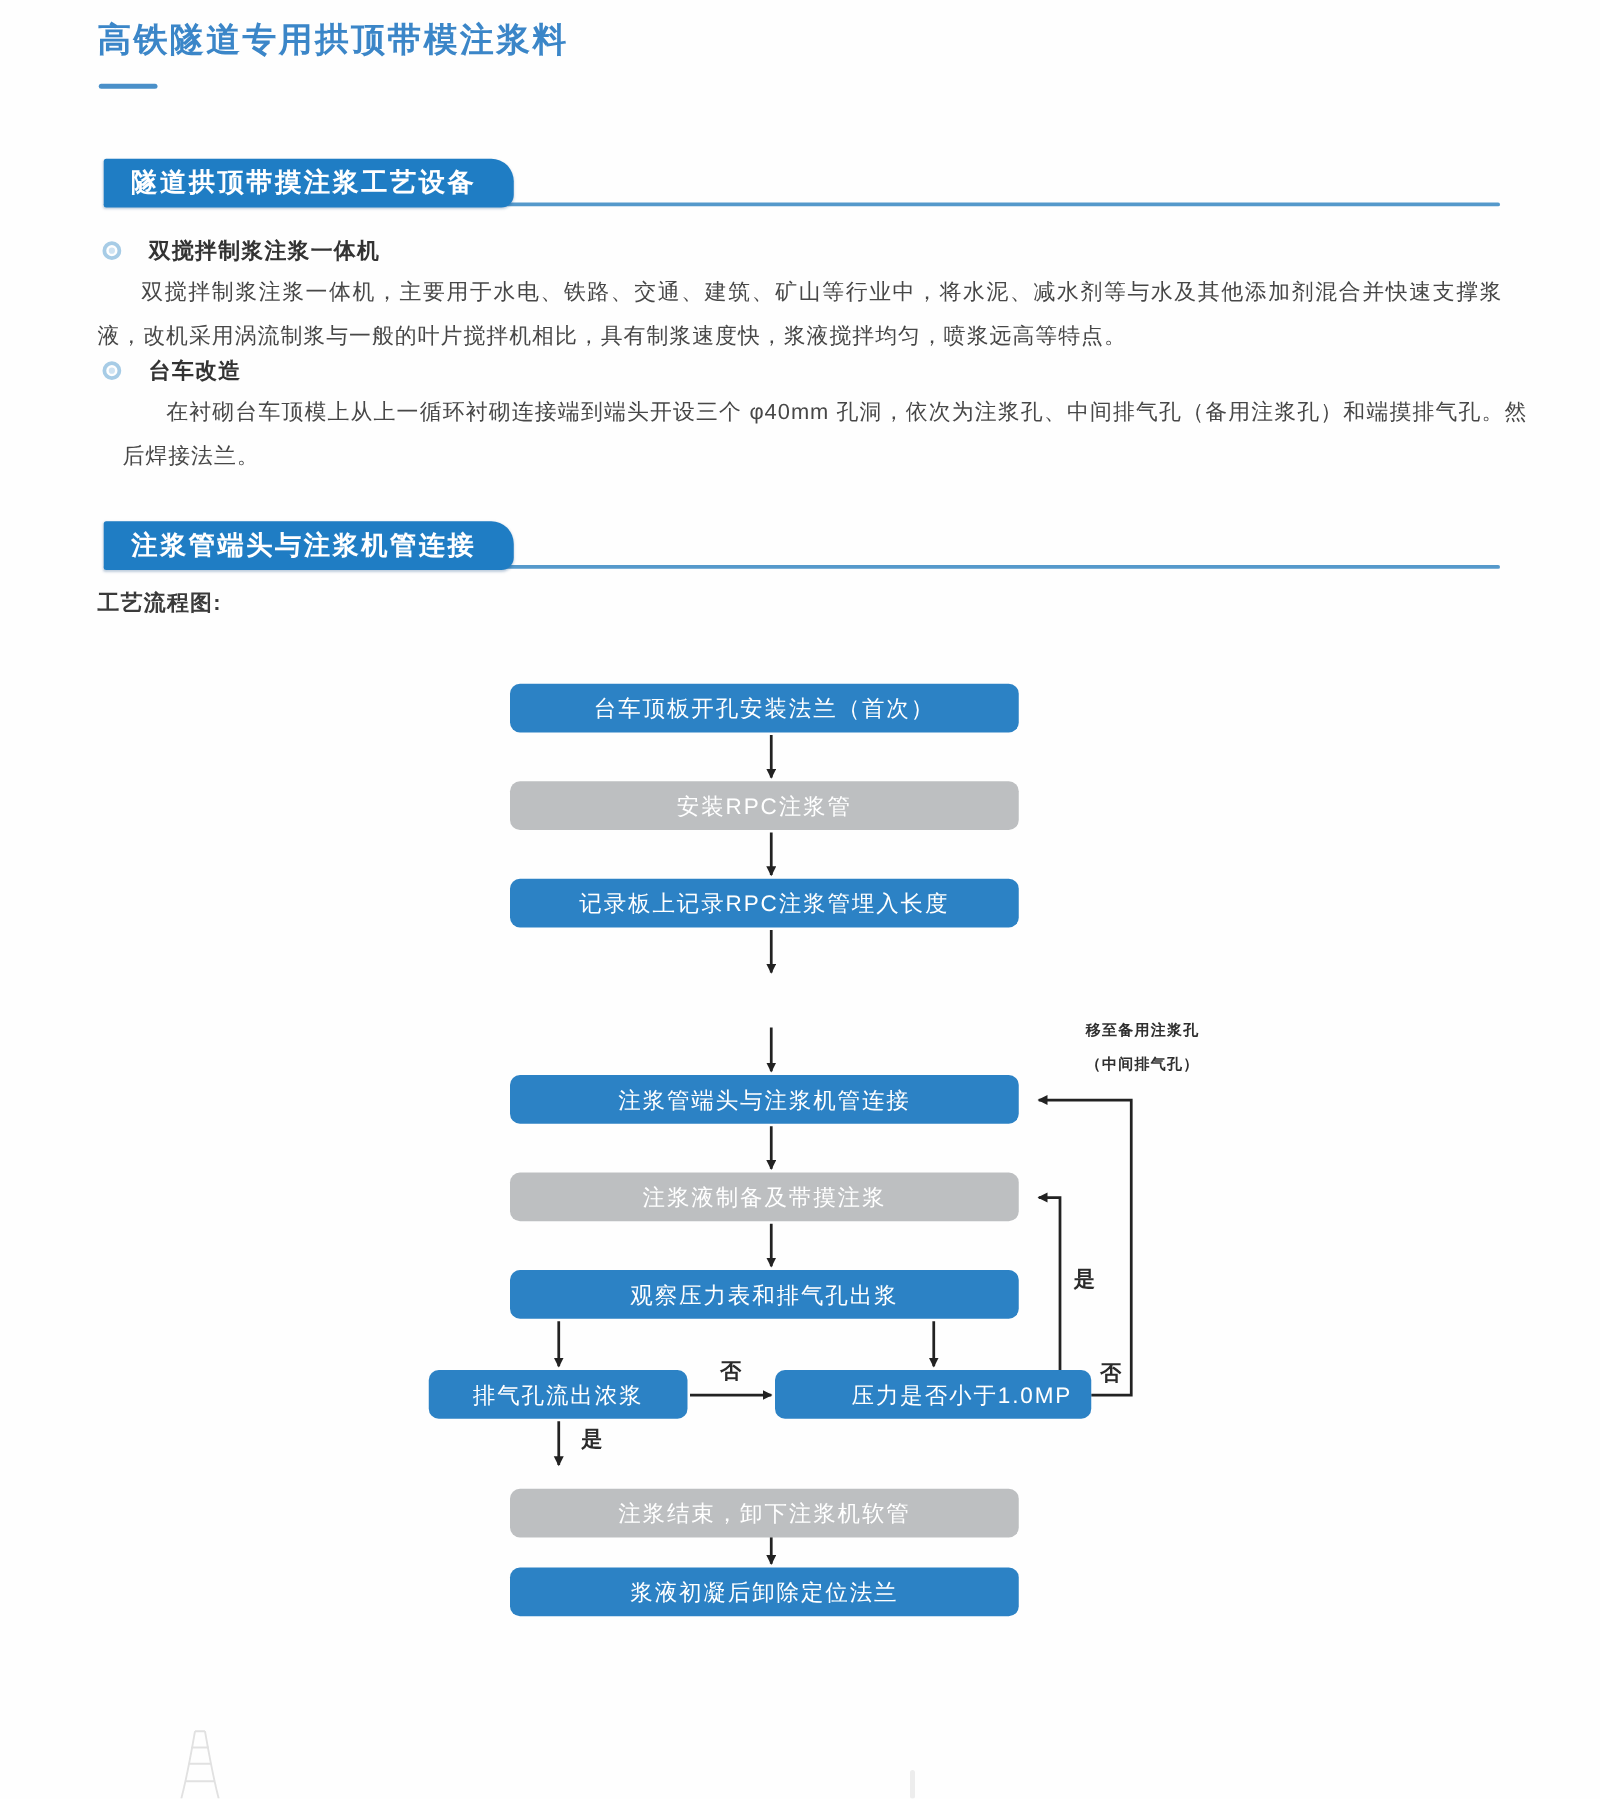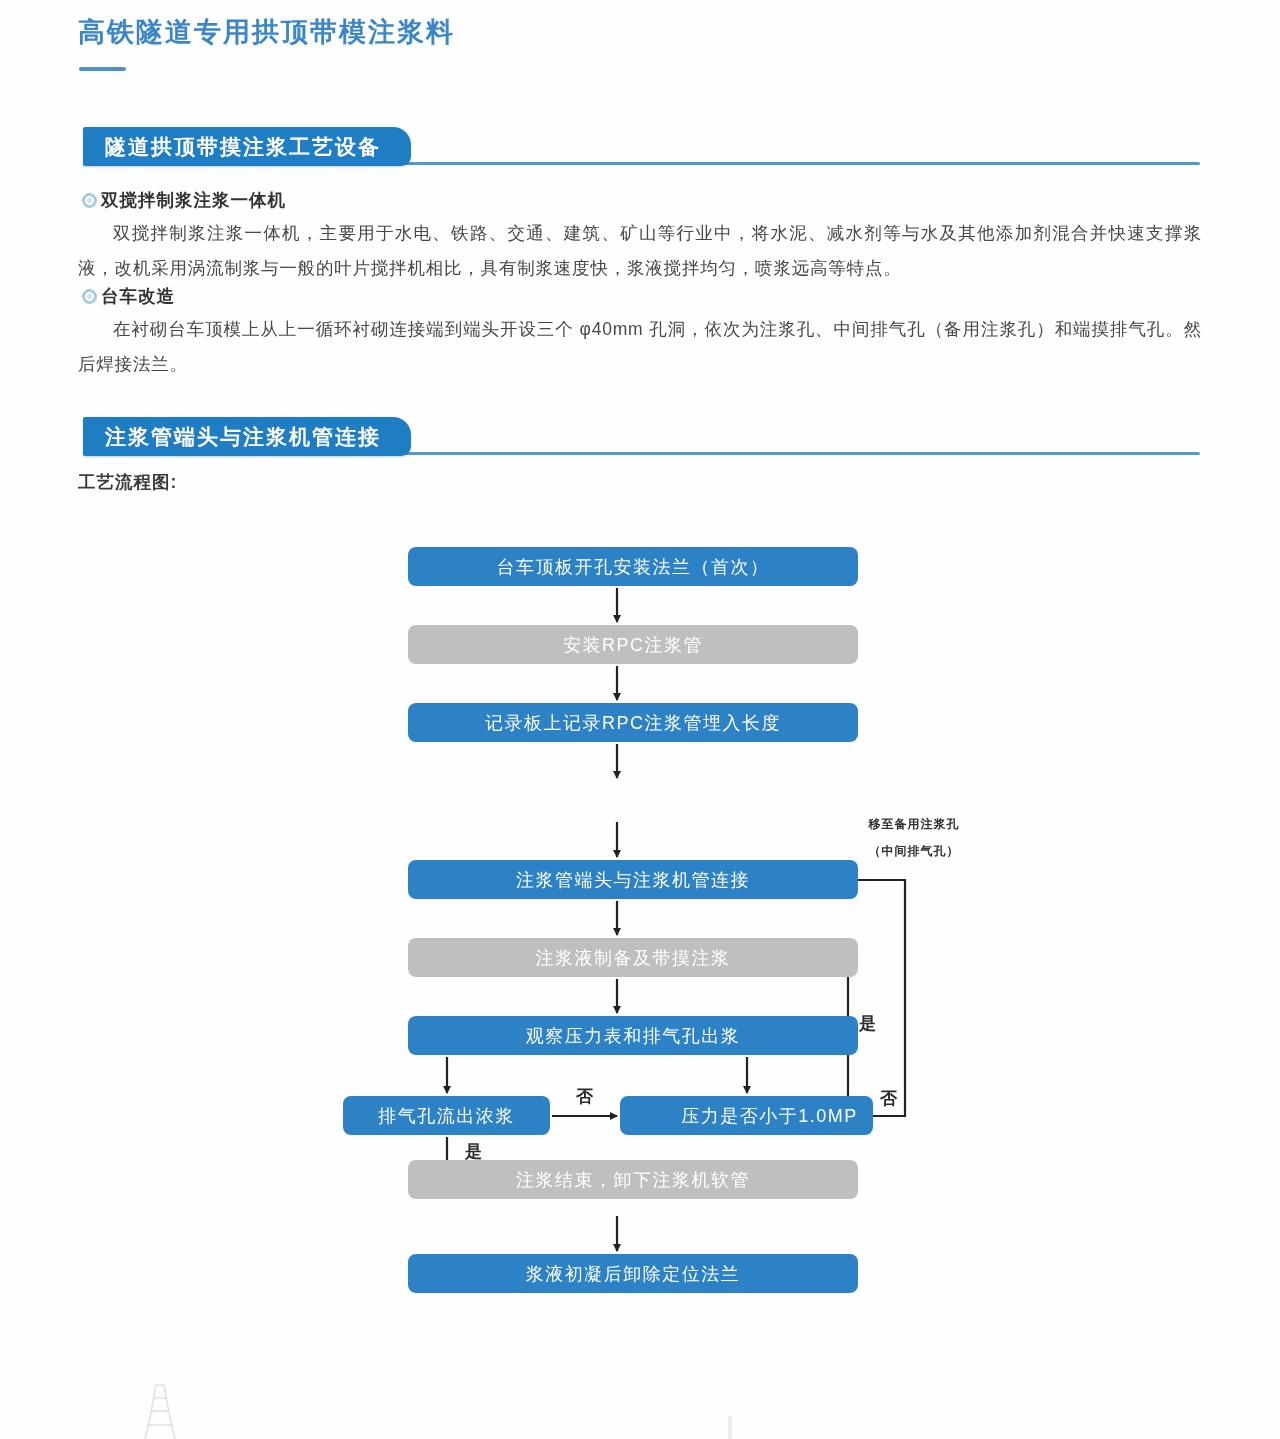--- a/index.html
+++ b/index.html
@@ -19,21 +19,21 @@
   .banner-line{
     position:absolute;left:83px;width:1117px;height:3px;background:#5599cb;border-radius:2px;
   }
   .banner-badge{
     position:absolute;left:83px;height:39px;background:#1f7dc4;color:#ffffff;
     font-size:21px;font-weight:bold;letter-spacing:2px;line-height:39px;
     padding:0 30px 0 22px;border-radius:2px 18px 10px 2px;
     box-shadow:0 1px 2px rgba(0,60,120,.25);
   }
   
-  .bullet-row{position:absolute;left:82px;display:flex;align-items:center;gap:4px;text-align:center;}
+  .bullet-row{position:absolute;left:82px;display:flex;align-items:center;gap:22px;text-align:center;}
   .ring-icon{
     width:15px;height:15px;border:3px solid #a7cce6;border-radius:50%;
     box-sizing:border-box;position:relative;background:#ffffff;
   }
   .ring-icon::after{
     content:"";position:absolute;left:2px;top:2px;width:5px;height:5px;border-radius:50%;
     background:#cfe3f2;
   }
   .bullet-heading{font-size:17.5px;font-weight:bold;color:#333333;letter-spacing:1px;}
   .para{
@@ -44,21 +44,21 @@
     position:absolute;left:78px;top:470px;font-size:17.5px;font-weight:bold;color:#3a3a3a;letter-spacing:1px;
   }
   
   .fbox{
     position:absolute;height:39px;border-radius:8px;color:#ffffff;font-size:18px;
     display:flex;align-items:center;justify-content:center;letter-spacing:1.5px;
     box-sizing:border-box;
   }
   .fbox.blue{background:#2c82c5;}
   .fbox.gray{background:#bdbfc1;}
-  .col{left:408px;width:450px;}
+  .col{left:408px;width:407px;}
   .flow-arrows{position:absolute;left:330px;top:530px;pointer-events:none;}
   .edge-label{
     position:absolute;font-size:17px;font-weight:bold;color:#2b2b2b;text-align:center;letter-spacing:1px;
   }
   .annotation{
     position:absolute;left:818px;width:192px;text-align:center;font-size:12px;
     font-weight:bold;color:#2f2f2f;letter-spacing:1px;
   }
   
   .wm-tower{position:absolute;left:128px;top:1384px;opacity:.9;}
@@ -80,21 +80,21 @@
   <div class="bullet-row" style="top:188px;">
     <span class="ring-icon"></span>
     <span class="bullet-heading">双搅拌制浆注浆一体机</span>
   </div>
   <div class="para" style="top:216px;">双搅拌制浆注浆一体机，主要用于水电、铁路、交通、建筑、矿山等行业中，将水泥、减水剂等与水及其他添加剂混合并快速支撑浆液，改机采用涡流制浆与一般的叶片搅拌机相比，具有制浆速度快，浆液搅拌均匀，喷浆远高等特点。</div>
 
   <div class="bullet-row" style="top:284px;">
     <span class="ring-icon"></span>
     <span class="bullet-heading">台车改造</span>
   </div>
-  <div class="para" style="top:312px;">在衬砌台车顶模上从上一循环衬砌连接端到端头开设三个 φ40mm 孔洞，依次为注浆孔、中间排气孔（备用注浆孔）和端摸排气孔。然后焊接法兰。</div>
+  <div class="para" style="top:312px;margin-left:20px;">在衬砌台车顶模上从上一循环衬砌连接端到端头开设三个 φ40mm 孔洞，依次为注浆孔、中间排气孔（备用注浆孔）和端摸排气孔。然后焊接法兰。</div>
 
   <div class="banner-line" style="top:452px;"></div>
   <div class="banner-badge" style="top:417px;">注浆管端头与注浆机管连接</div>
 
   <div class="flow-caption">工艺流程图:</div>
 
   <svg class="flow-arrows" width="680" height="780" viewBox="0 0 680 780">
     <defs>
       <marker id="arr" markerWidth="12" markerHeight="12" refX="7" refY="4" orient="auto" markerUnits="userSpaceOnUse">
         <path d="M0,0 L8,4 L0,8 z" fill="#222222"></path>
@@ -118,21 +118,21 @@
   </svg>
 
   <div class="fbox blue col" style="top:547px;">台车顶板开孔安装法兰（首次）</div>
   <div class="fbox gray col" style="top:625px;">安装RPC注浆管</div>
   <div class="fbox blue col" style="top:703px;">记录板上记录RPC注浆管埋入长度</div>
   <div class="fbox blue col" style="top:860px;">注浆管端头与注浆机管连接</div>
   <div class="fbox gray col" style="top:938px;">注浆液制备及带摸注浆</div>
   <div class="fbox blue col" style="top:1016px;">观察压力表和排气孔出浆</div>
   <div class="fbox blue" style="left:343px;top:1096px;width:207px;">排气孔流出浓浆</div>
   <div class="fbox blue" style="left:620px;top:1096px;width:253px;padding-left:46px;">压力是否小于1.0MP</div>
-  <div class="fbox gray col" style="top:1160px;">注浆结束，卸下注浆机软管</div>
+  <div class="fbox gray col" style="top:1191px;">注浆结束，卸下注浆机软管</div>
   <div class="fbox blue col" style="top:1254px;">浆液初凝后卸除定位法兰</div>
 
   <div class="edge-label" style="left:565px;top:1085px;width:40px;">否</div>
   <div class="edge-label" style="left:459px;top:1140px;width:30px;">是</div>
   <div class="edge-label" style="left:853px;top:1012px;width:30px;">是</div>
   <div class="edge-label" style="left:874px;top:1087px;width:30px;">否</div>
 
   <div class="annotation" style="top:816px;">移至备用注浆孔</div>
   <div class="annotation" style="top:843px;">（中间排气孔）</div>
 

